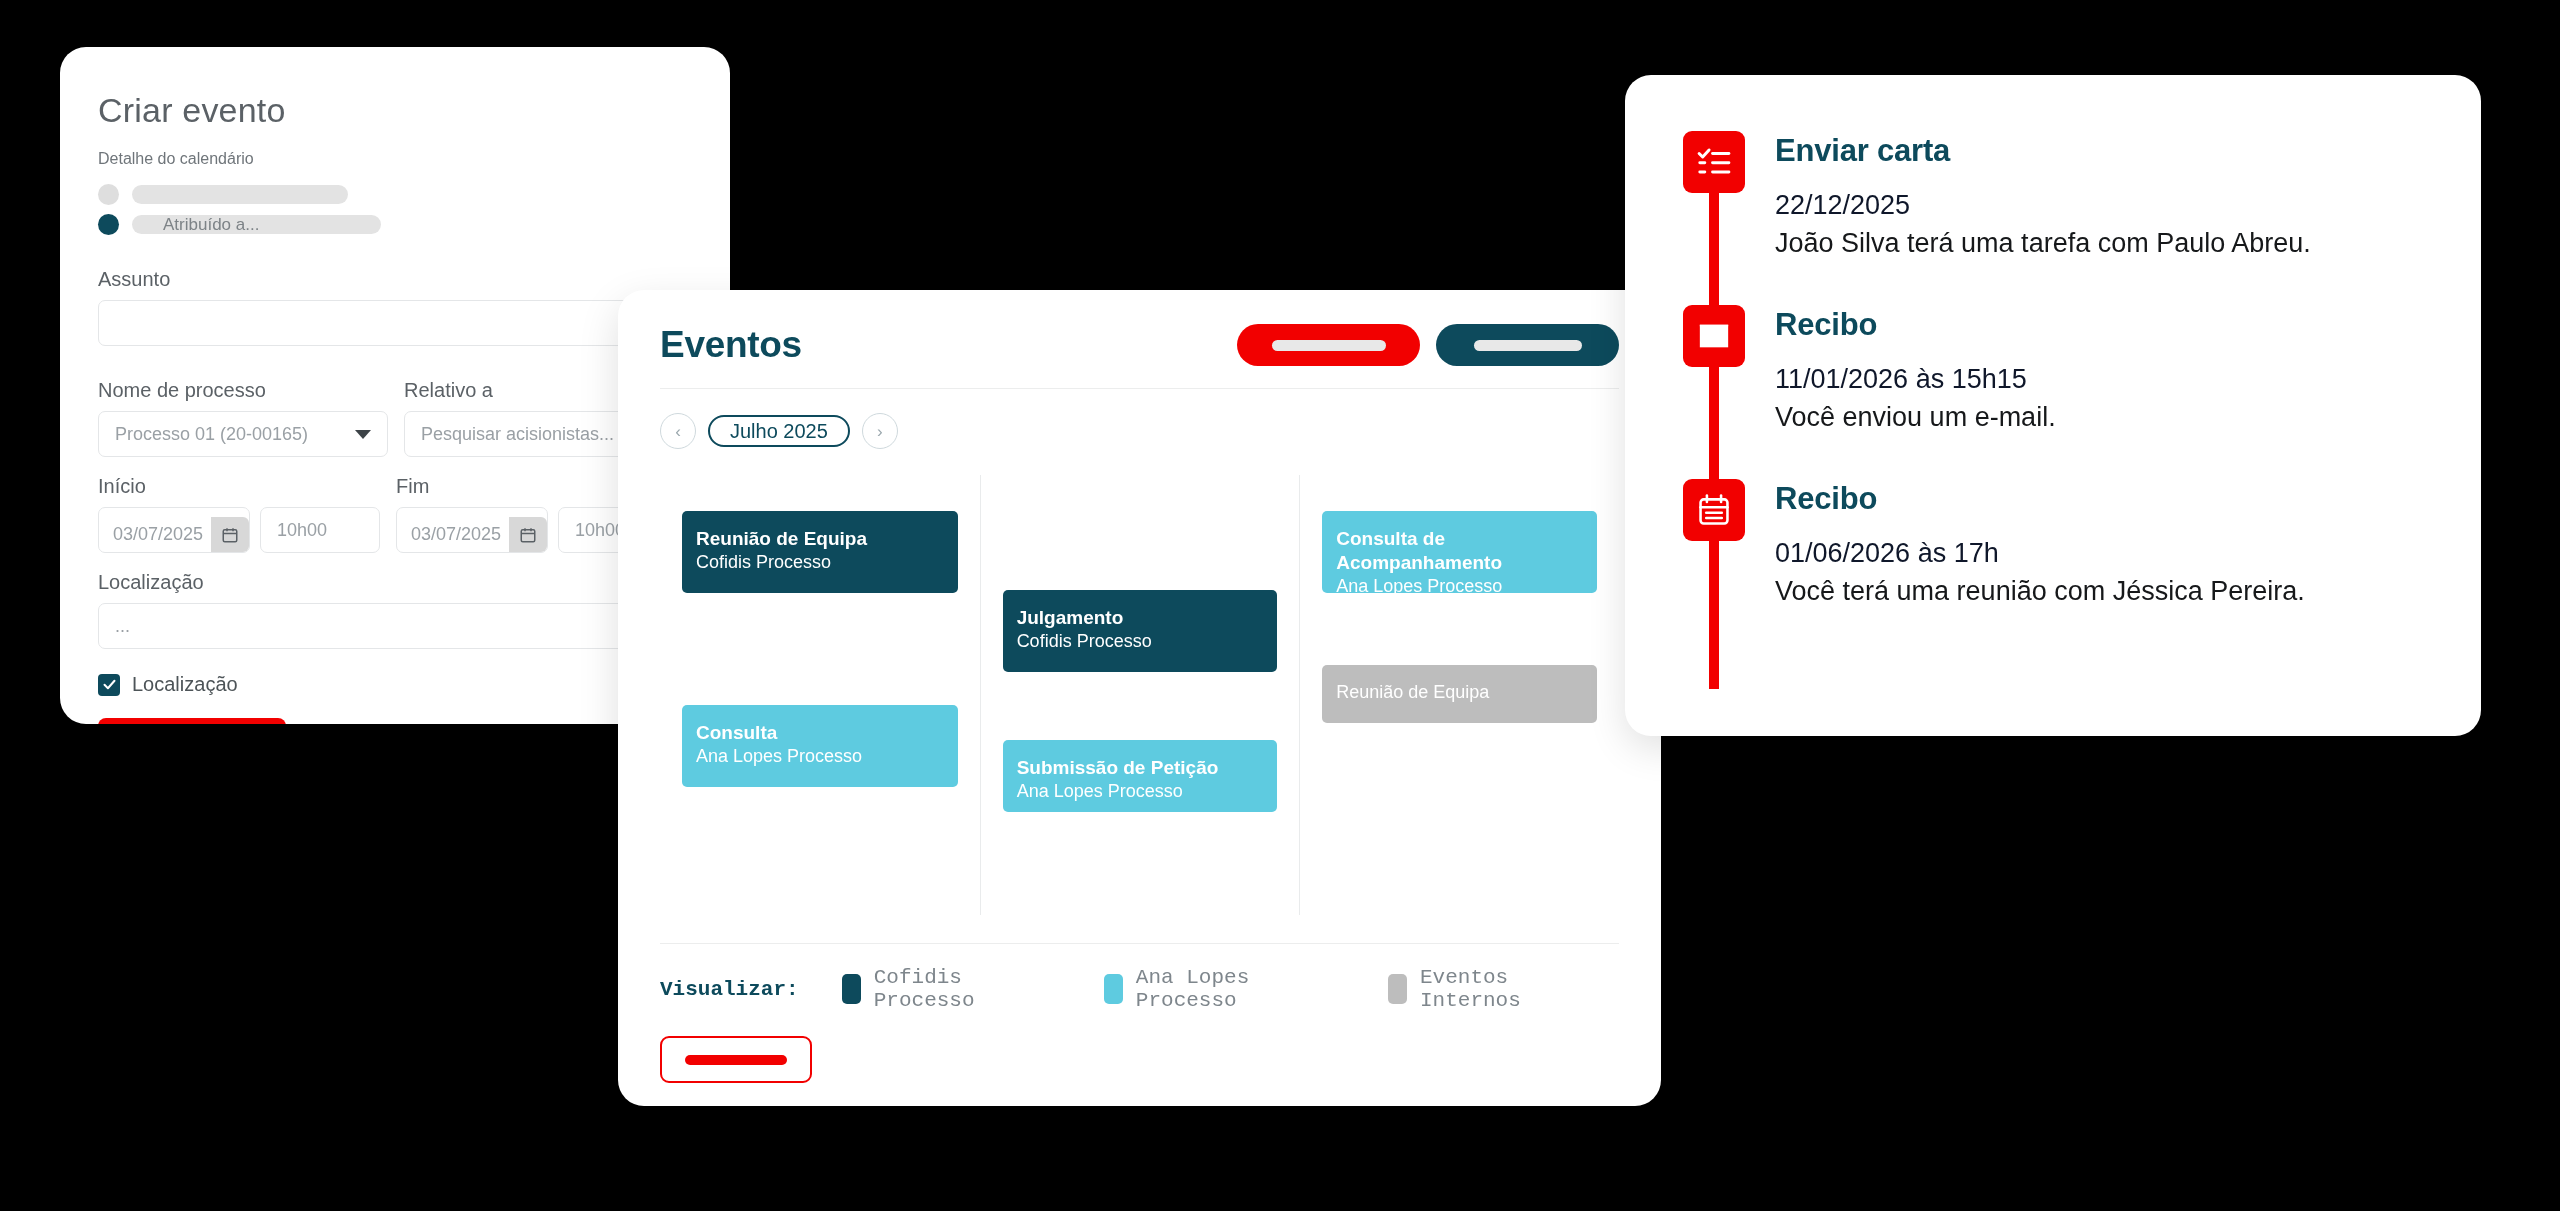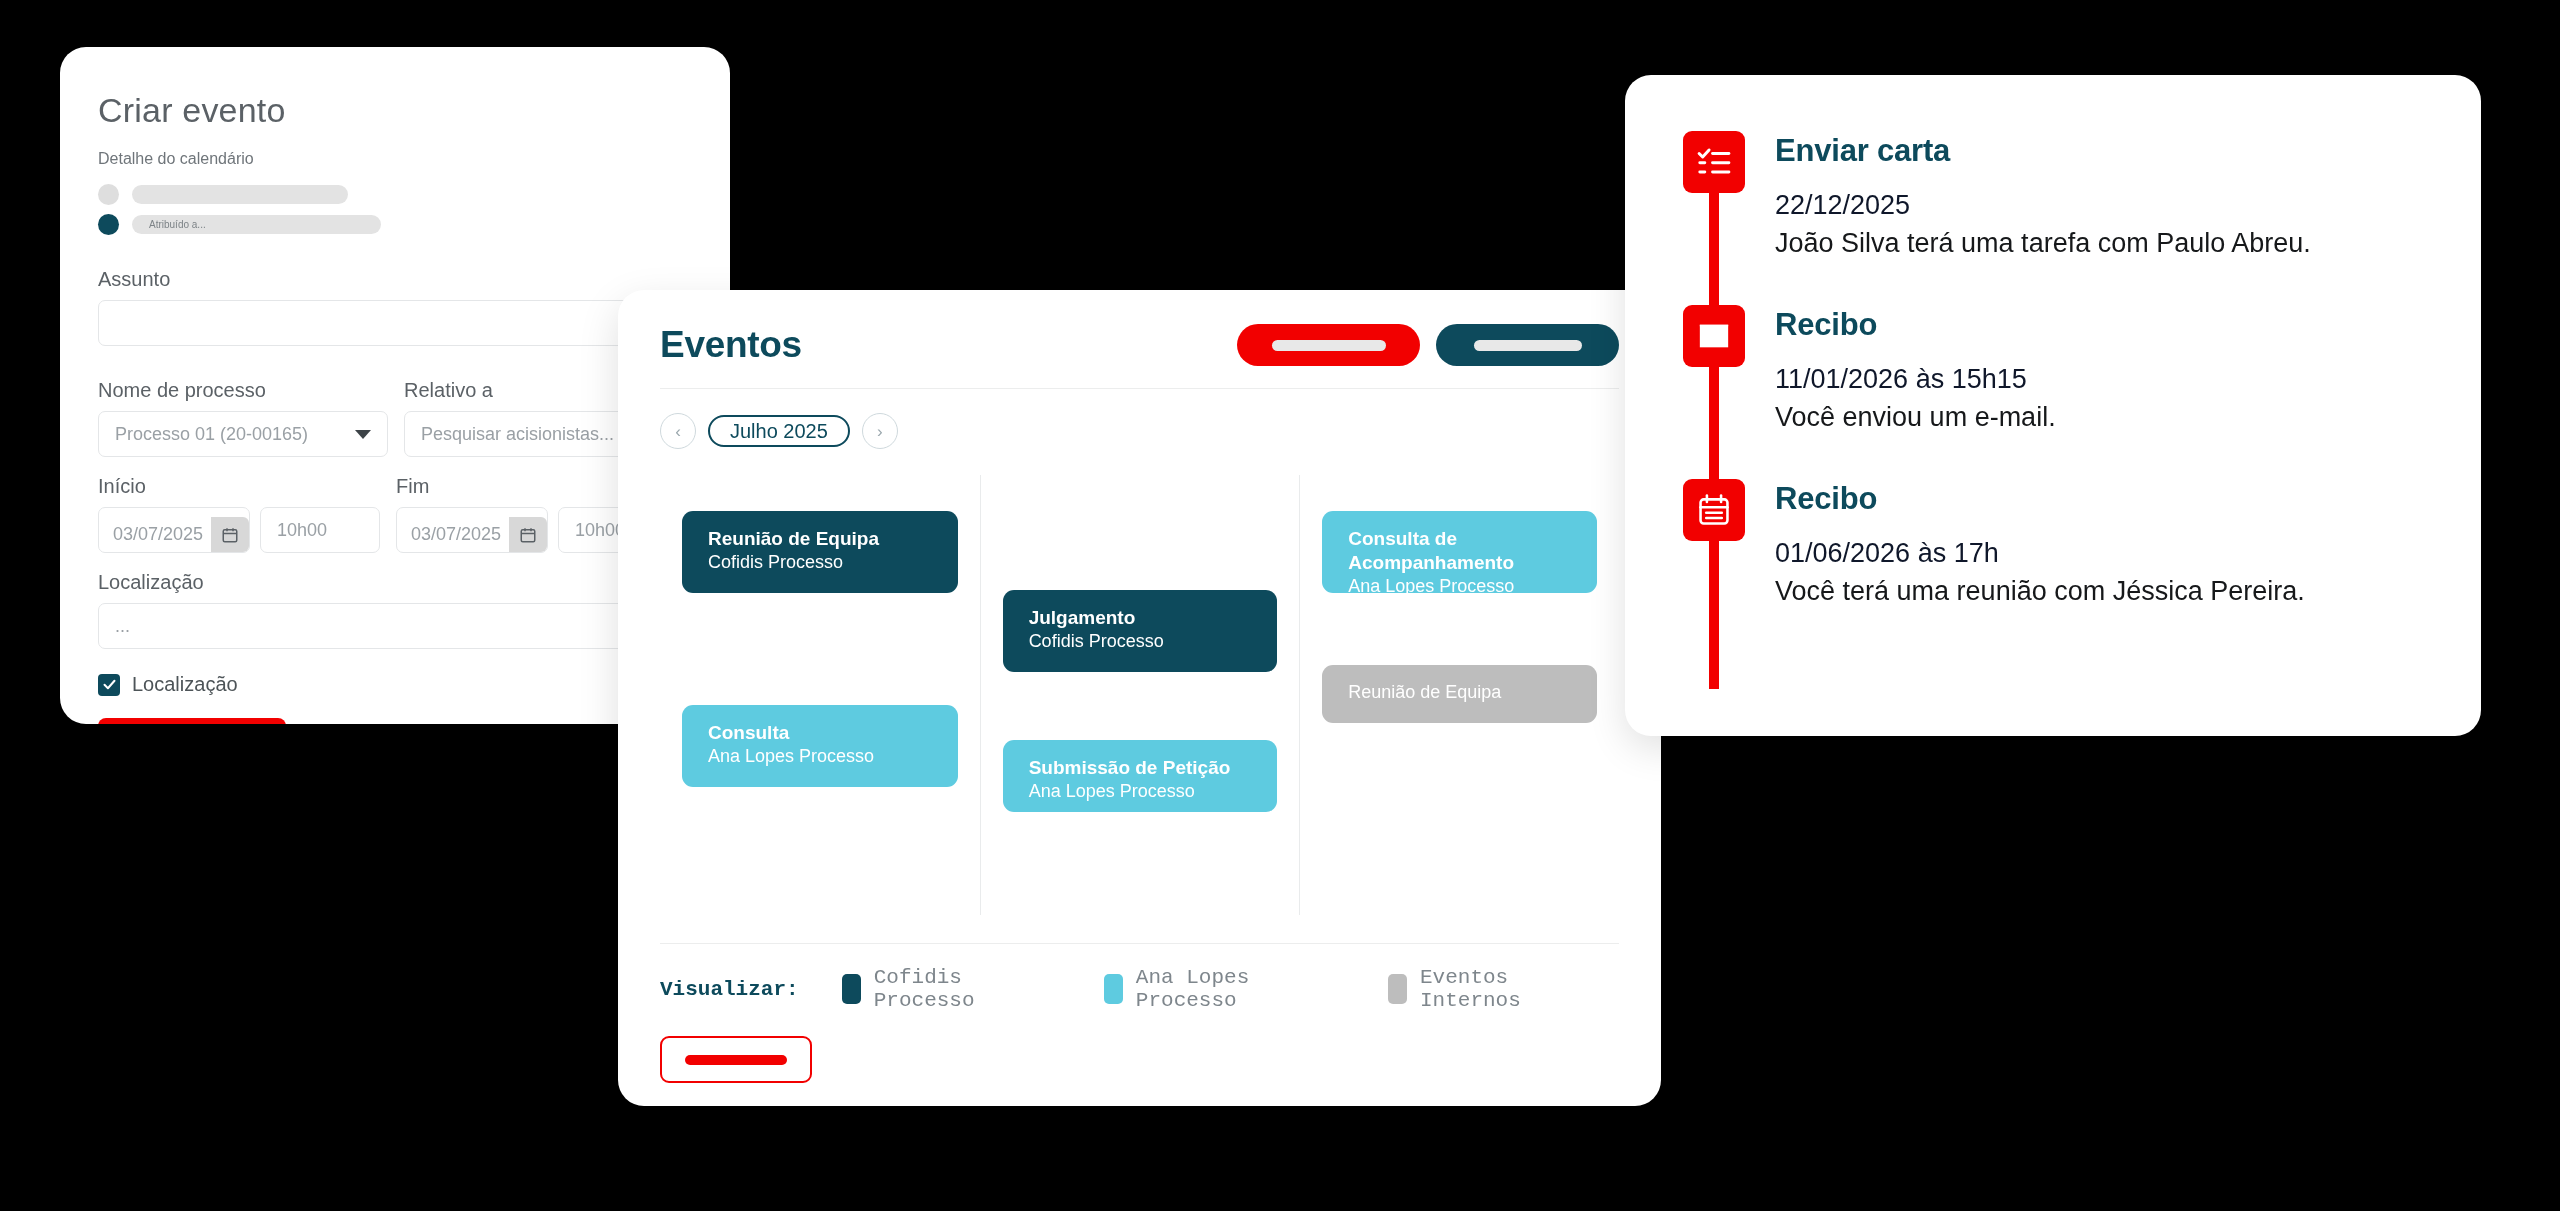--- a/index.html
+++ b/index.html
@@ -33,21 +33,21 @@
     font-size: 16px;
     color: #6f757a;
     margin-bottom: 16px;
   }
   .skel-row { display: flex; align-items: center; gap: 13px; margin-bottom: 9px; }
   .skel-dot { width: 21px; height: 21px; border-radius: 50%; background: #dedede; flex: none; }
   .skel-dot.dark { background: #0d4a5c; }
   .skel-bar { height: 19px; border-radius: 10px; background: #e3e3e3; }
   .skel-bar.w1 { width: 216px; }
   .skel-bar.w2 { width: 249px; display:flex; align-items:center; padding-left: 17px; }
-  .skel-bar-text { font-size: 10px; color: #7d8387; }
+  .skel-bar-text { font-size: 17px; color: #7d8387; margin-left: 14px; }
 
   .fld-label {
     font-size: 20px; color: #5b6166; font-weight: 400;
     margin-top: 33px; margin-bottom: 9px;
   }
   .fld-label.tight { margin-top: 18px; }
   .inp {
     height: 46px;
     border: 1px solid #e4e6e8;
     border-radius: 7px;
@@ -151,22 +151,22 @@
     height: 440px;
   }
   .cal-col {
     width: 33.33%;
     padding: 0 22px;
     position: relative;
   }
   .cal-col + .cal-col { border-left: 1px solid #e9ebec; }
 
   .ev-card {
-    border-radius: 11px;
-    padding: 16px 26px;
+    border-radius: 5px;
+    padding: 16px 14px;
     color: #ffffff;
     position: absolute;
     left: 22px; right: 22px;
   }
   .ev-card .t { font-size: 19px; font-weight: 700; line-height: 1.25; }
   .ev-card .s { font-size: 18px; font-weight: 400; line-height: 1.3; }
   .ev-card.dark { background: #0d4a5c; }
   .ev-card.cyan { background: #5ecbe0; }
   .ev-card.grey { background: #bdbdbd; }
 

